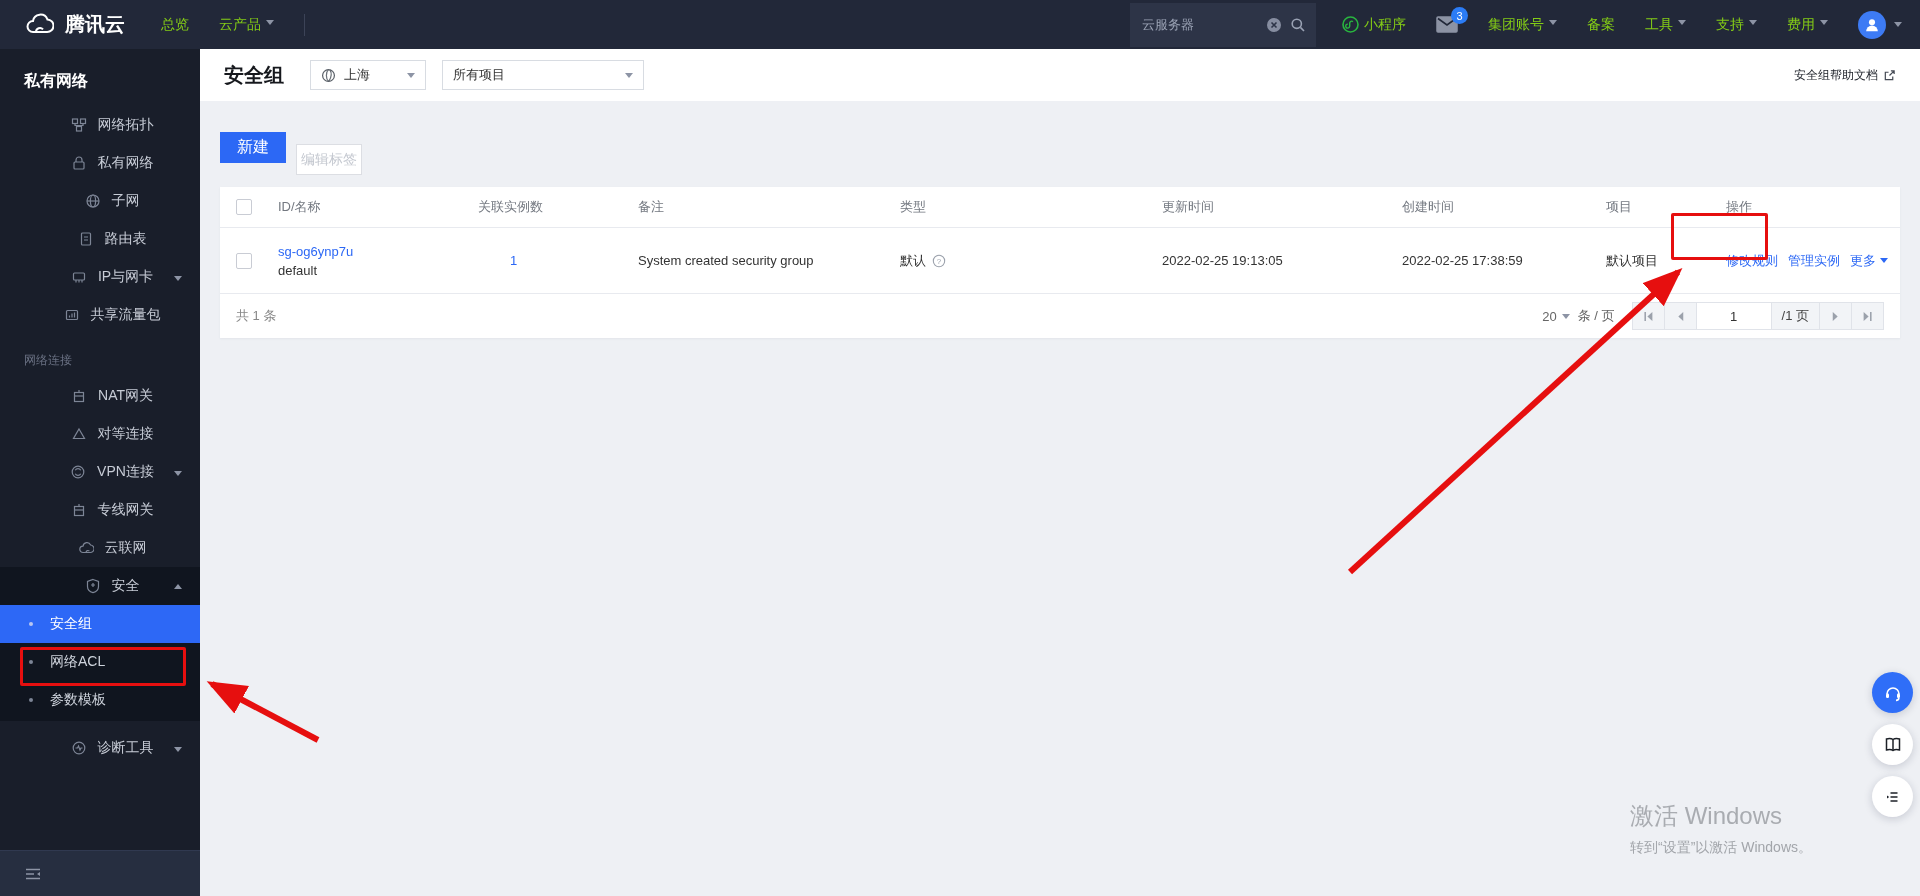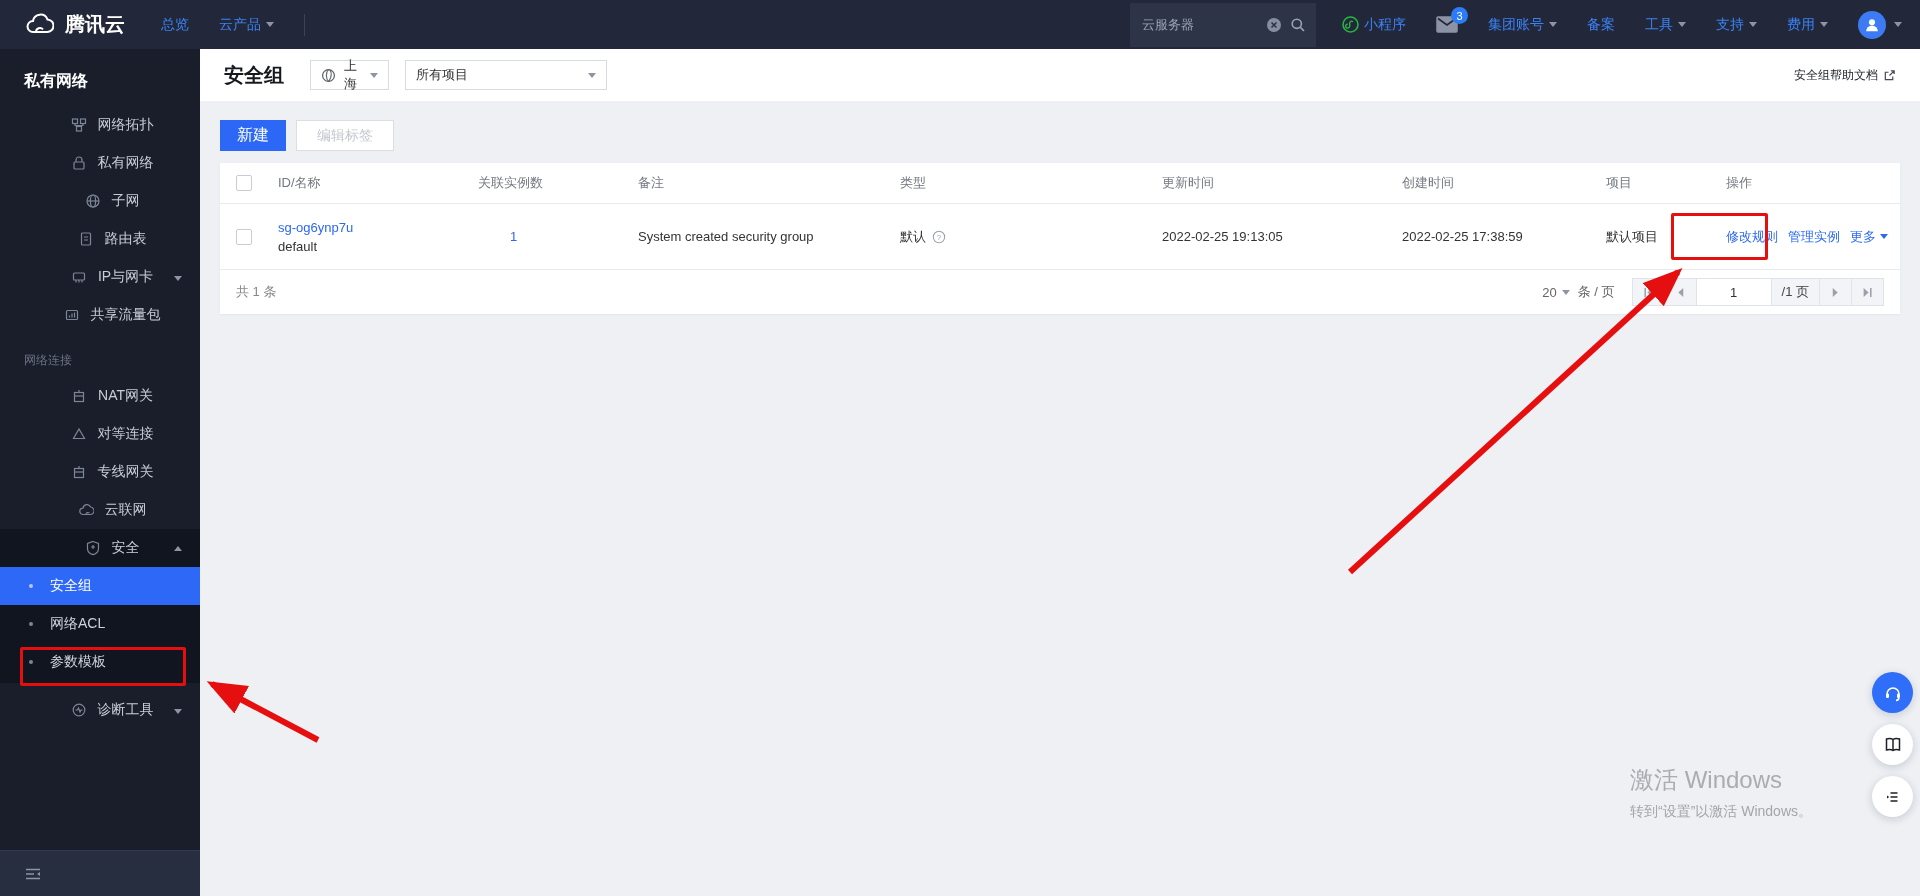--- a/index.html
+++ b/index.html
@@ -4,21 +4,21 @@
 <style>
   * { margin:0; padding:0; box-sizing:border-box; }
   html,body { width:1920px; height:896px; overflow:hidden; }
   body { font-family:"Liberation Sans","DejaVu Sans",sans-serif; background:#eef0f4; }
   #app { position:relative; width:1920px; height:896px; }
 
   
   .topnav { position:absolute; left:0; top:0; right:0; height:49px; background:#222839;
             display:flex; align-items:center; padding:0 18px 0 24px; color:#e7eaf2; z-index:5; }
   .brand { display:flex; align-items:center; gap:11px; font-size:20px; font-weight:bold; color:#fff; margin-right:36px; cursor:pointer; }
-  .nav-link { font-size:14px; color:#3b82f6; margin-right:30px; display:flex; align-items:center; gap:5px; cursor:pointer; text-decoration:none; white-space:nowrap; }
+  .nav-link { font-size:14px; color:#84cc16; margin-right:30px; display:flex; gap:5px; cursor:pointer; text-decoration:none; white-space:nowrap; }
   .caret { width:0; height:0; border:4px solid transparent; border-top:5px solid #8d94a5; margin-top:4px; }
   .nav-divider { width:1px; height:22px; background:#3c4357; margin-right:30px; }
   .spacer { flex:1; }
   .nav-search { position:relative; width:186px; height:44px; background:#2d3447; display:flex; align-items:center; margin-right:26px; }
   .nav-search input { flex:1; background:transparent; border:none; outline:none; color:#9aa2b4; font-size:13px; padding:0 6px 0 12px; width:90px; font-family:inherit; }
   .nav-ic { display:flex; align-items:center; justify-content:center; cursor:pointer; }
   .mail-wrap { position:relative; margin-right:30px; cursor:pointer; }
   .badge { position:absolute; top:-9px; right:-10px; min-width:17px; height:17px; border-radius:9px; background:#2b7cf6;
            color:#fff; font-size:11px; display:flex; align-items:center; justify-content:center; padding:0 4px; }
   .avatar { width:28px; height:28px; border-radius:50%; background:#3d7bf4; display:flex; align-items:center; justify-content:center; cursor:pointer; }
@@ -39,27 +39,27 @@
   .sb-sub.selected::before { background:#b9c6ef; }
   .sb-bottom { position:absolute; left:0; right:0; bottom:0; height:46px; background:#262e40; border-top:1px solid #303950;
                display:flex; align-items:center; padding-left:24px; cursor:pointer; }
 
   
   .main { position:absolute; left:200px; top:49px; right:0; bottom:0; background:#eef0f4; }
   .page-head { height:52px; background:#fff; display:flex; align-items:center; padding:0 24px; }
   .page-title { font-size:20px; font-weight:bold; color:#16181d; margin-right:26px; }
   .sel { height:30px; border:1px solid #d8dce2; background:#fff; display:flex; align-items:center; padding:0 10px; gap:8px; font-size:13px; color:#333; cursor:pointer; }
   .sel .caret { margin-left:auto; }
-  .region-sel { width:79px; margin-right:16px; }
+  .region-sel { width:116px; margin-right:16px; }
   .proj-sel { width:202px; }
   .help-link { margin-left:auto; display:flex; align-items:center; gap:5px; font-size:12px; color:#22262e; cursor:pointer; text-decoration:none; }
 
   .toolbar { display:flex; align-items:center; padding:19px 20px 0 20px; }
   .btn-primary { height:31px; padding:0 17px; background:#2c68f5; color:#fff; font-size:16px; border:none; cursor:pointer; font-family:inherit; }
-  .btn-disabled { height:31px; padding:0 20px; background:#fff; color:#c3c7cf; font-size:14px; border:1px solid #dcdee3; margin-left:10px; font-family:inherit; }
+  .btn-disabled { height:31px; padding:0 4px; background:#fff; color:#c3c7cf; font-size:14px; border:1px solid #dcdee3; margin-left:10px; font-family:inherit;margin-top:24px; }
   .tb-right { margin-left:auto; display:flex; align-items:center; gap:15px; }
   .kw-box { width:206px; height:30px; border:1px solid #d8dce2; background:#fff; display:flex; align-items:center; padding:0 8px 0 10px; }
   .kw-box input { flex:1; border:none; outline:none; font-size:12px; color:#333; font-family:inherit; min-width:0; }
   .kw-box input::placeholder { color:#bcc1c9; }
   .icon-btn { display:flex; align-items:center; cursor:pointer; }
 
   .card { margin:12px 20px 0 20px; background:#fff; box-shadow:0 1px 2px rgba(50,60,80,.06); }
   .grid { display:grid; grid-template-columns:44px 200px 160px 262px 262px 240px 204px 120px 1fr; align-items:center; }
   .thead { height:41px; border-bottom:1px solid #e8eaef; font-size:13px; color:#737880; }
   .trow { height:66px; border-bottom:1px solid #e8eaef; font-size:13px; color:#333; }
@@ -78,21 +78,21 @@
   .psize { display:flex; align-items:center; gap:5px; color:#666; cursor:pointer; }
   .pp { color:#666; margin:0 18px 0 8px; }
   .pgroup { display:flex; align-items:center; }
   .pbtn { width:33px; height:28px; background:#f2f4f7; border:1px solid #e0e3e9; display:flex; align-items:center; justify-content:center; margin-left:-1px; cursor:pointer; color:#9ba1ab; }
   .pinput { width:76px; height:28px; border:1px solid #e0e3e9; margin-left:-1px; text-align:center; font-size:13px; color:#333; outline:none; font-family:inherit; }
   .plabel { height:28px; padding:0 10px; background:#f2f4f7; border:1px solid #e0e3e9; margin-left:-1px; display:flex; align-items:center; color:#444; font-size:13px; }
 
   
   .ann-box { position:absolute; border:3px solid #e60f0f; border-radius:2px; z-index:40; pointer-events:none; }
   #ann-arrows { position:absolute; inset:0; z-index:41; pointer-events:none; }
-  .watermark { position:absolute; left:1630px; top:764px; z-index:30; pointer-events:none; color:#a9acb1; }
+  .watermark { position:absolute; left:1630px; top:800px; z-index:30; pointer-events:none; color:#a9acb1; }
   .watermark .w1 { font-size:24px; }
   .watermark .w2 { font-size:14px; margin-top:7px; color:#a2a5aa; }
   .float-btn { position:absolute; left:1872px; width:41px; height:41px; border-radius:50%; background:#fff;
                box-shadow:0 2px 8px rgba(20,30,60,.18); display:flex; align-items:center; justify-content:center; cursor:pointer; z-index:35; }
   .float-btn.blue { background:#2f6ef8; }
 </style>
 </head>
 <body>
 
 <div id="app">
@@ -256,20 +256,30 @@
         </span>
       <span>NAT网关</span>
     </div>
     <div class="sb-item">
       <span class="sicon">
           <svg width="16" height="16" viewBox="0 0 16 16" fill="none" stroke="#7d8596" stroke-width="1.2">
             <path d="M8 3l5.5 9.5h-11z"></path>
           </svg>
         </span>
       <span>对等连接</span>
+    </div>
+    <div class="sb-item">
+      <span class="sicon">
+          <svg width="16" height="16" viewBox="0 0 16 16" fill="none" stroke="#7d8596" stroke-width="1.2">
+            <circle cx="8" cy="8" r="5.8"></circle>
+            <path d="M5.3 9.7a3 3 0 005.4 0M10.7 6.3a3 3 0 00-5.4 0"></path>
+          </svg>
+        </span>
+      <span>VPN连接</span>
+      <i class="chev down"></i>
     </div>
     <div class="sb-item">
       <span class="sicon">
           <svg width="16" height="16" viewBox="0 0 16 16" fill="none" stroke="#7d8596" stroke-width="1.2">
             <path d="M8 2v2.5"></path>
             <rect x="3.5" y="4.5" width="9" height="9"></rect>
             <path d="M3.5 8h9"></path>
           </svg>
         </span>
       <span>专线网关</span>

